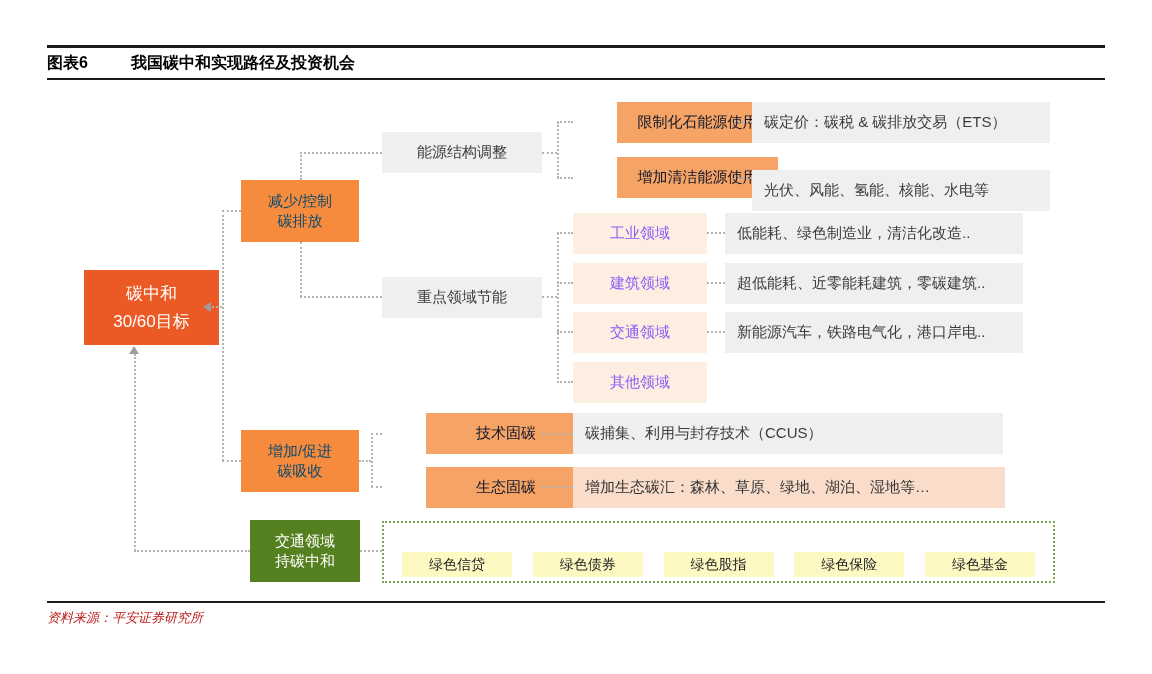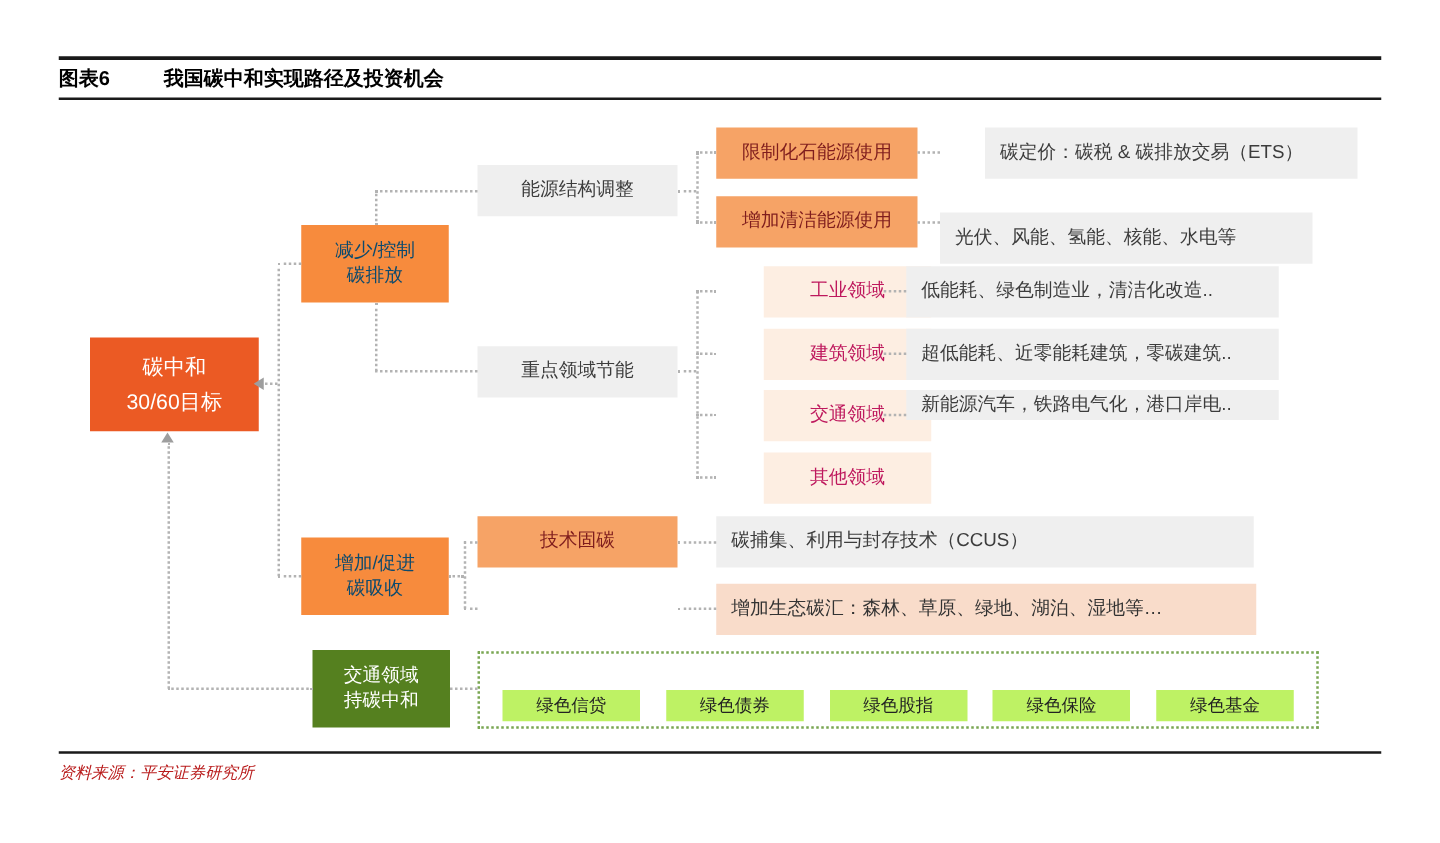--- a/index.html
+++ b/index.html
@@ -13,33 +13,33 @@
   .src-text  { position:absolute; left:47px; top:609px; font-size:13px; font-style:italic; color:#b91c1c; }
 
   
   .node { position:absolute; display:flex; align-items:center; justify-content:center;
           text-align:center; font-size:15px; color:#3c3c3c; line-height:1.35; }
   .node.la { justify-content:flex-start; text-align:left; padding-left:12px; }
 
   .root-box   { background:#EB5A24; color:#ffffff; font-size:17px; line-height:1.6; }
   .branch-org { background:#F78B3D; color:#0c4a6e; }
   .branch-grn { background:#55801F; color:#ffffff; }
-  .mid-org    { background:#F6A366; color:#7f1d1d; }
-  .peach      { background:#FDEEE2; color:#be185d;margin-left:38px; }
+  .mid-org    { background:#F6A366; color:#0f172a;margin-left:44px; }
+  .peach      { background:#FDEEE2; color:#8b5cf6; }
   .pinkbox    { background:#F9DCCA; color:#333333; }
   .graybox    { background:#EFEFEF; color:#3c3c3c; }
 
   
   .gf-wrap  { position:absolute; left:382px; top:521px; width:673px; height:62px;
               border:2px dotted #79A652; background:#ffffff; }
   .gf-title { position:absolute; left:0; right:0; top:6px; text-align:center;
               font-size:14px; letter-spacing:6px; color:#333; }
   .gf-row   { position:absolute; left:18px; right:18px; top:29px; display:flex;
               justify-content:space-between; }
-  .gf-item  { width:110px; height:25px; background:#bef264; color:#222;
+  .gf-item  { width:110px; height:25px; background:#fef9c3; color:#222;
               font-size:14px; display:flex; align-items:center; justify-content:center; }
 
   
   .hline { position:absolute; height:0; border-top:2px dotted #b3b3b3; }
   .vline { position:absolute; width:0; border-left:2px dotted #b3b3b3; }
   .arrow-left { position:absolute; width:0; height:0;
                 border-top:5px solid transparent; border-bottom:5px solid transparent;
                 border-right:8px solid #9e9e9e; }
   .arrow-up   { position:absolute; width:0; height:0;
                 border-left:5px solid transparent; border-right:5px solid transparent;
@@ -48,21 +48,21 @@
 </head>
 <body>
 
 <div class="canvas">
 
   <div class="rule" style="left:47px; top:45px; width:1058px; height:3px;"></div>
   <div class="hdr-label">图表6</div>
   <div class="hdr-title">我国碳中和实现路径及投资机会</div>
   <div class="rule" style="left:47px; top:78px; width:1058px; height:2px;"></div>
 
-  <div class="node root-box" style="left:72px; top:270px; width:135px; height:75px;">
+  <div class="node root-box" style="left:84px; top:270px; width:135px; height:75px;">
     <div>
       <div>碳中和</div>
       <div>30/60目标</div>
     </div>
   </div>
 
   <div class="node branch-org" style="left:241px; top:180px; width:118px; height:62px;">
     <div>
       <div>减少/控制</div>
       <div>碳排放</div>
@@ -77,33 +77,34 @@
   <div class="node branch-grn" style="left:250px; top:520px; width:110px; height:62px;">
     <div>
       <div>交通领域</div>
       <div>持碳中和</div>
     </div>
   </div>
 
   <div class="node graybox" style="left:382px; top:132px; width:160px; height:41px;">能源结构调整</div>
   <div class="node graybox" style="left:382px; top:277px; width:160px; height:41px;">重点领域节能</div>
   <div class="node mid-org" style="left:382px; top:413px; width:160px; height:41px;">技术固碳</div>
+  <div class="node mid-org" style="left:382px; top:467px; width:160px; height:41px;">生态固碳</div>
 
   <div class="node mid-org" style="left:573px; top:102px; width:161px; height:41px;">限制化石能源使用</div>
   <div class="node mid-org" style="left:573px; top:157px; width:161px; height:41px;">增加清洁能源使用</div>
-  <div class="node graybox la" style="left:788px; top:102px; width:298px; height:41px;">碳定价：碳税 &amp; 碳排放交易（ETS）</div>
+  <div class="node graybox la" style="left:752px; top:102px; width:298px; height:41px;">碳定价：碳税 &amp; 碳排放交易（ETS）</div>
   <div class="node graybox la" style="left:752px; top:170px; width:298px; height:41px;">光伏、风能、氢能、核能、水电等</div>
 
   <div class="node peach" style="left:573px; top:213px; width:134px; height:41px;">工业领域</div>
   <div class="node peach" style="left:573px; top:263px; width:134px; height:41px;">建筑领域</div>
   <div class="node peach" style="left:573px; top:312px; width:134px; height:41px;">交通领域</div>
   <div class="node peach" style="left:573px; top:362px; width:134px; height:41px;">其他领域</div>
   <div class="node graybox la" style="left:725px; top:213px; width:298px; height:41px;">低能耗、绿色制造业，清洁化改造..</div>
   <div class="node graybox la" style="left:725px; top:263px; width:298px; height:41px;">超低能耗、近零能耗建筑，零碳建筑..</div>
-  <div class="node graybox la" style="left:725px; top:312px; width:298px; height:24px;">新能源汽车，铁路电气化，港口岸电..</div>
+  <div class="node graybox la" style="left:725px; top:312px; width:298px; height:41px;">新能源汽车，铁路电气化，港口岸电..</div>
 
   <div class="node graybox la" style="left:573px; top:413px; width:430px; height:41px;">碳捕集、利用与封存技术（CCUS）</div>
   <div class="node pinkbox la" style="left:573px; top:467px; width:432px; height:41px;">增加生态碳汇：森林、草原、绿地、湖泊、湿地等…</div>
 
   <div class="gf-wrap">
     <div class="gf-row">
       <div class="gf-item">绿色信贷</div>
       <div class="gf-item">绿色债券</div>
       <div class="gf-item">绿色股指</div>
       <div class="gf-item">绿色保险</div>

